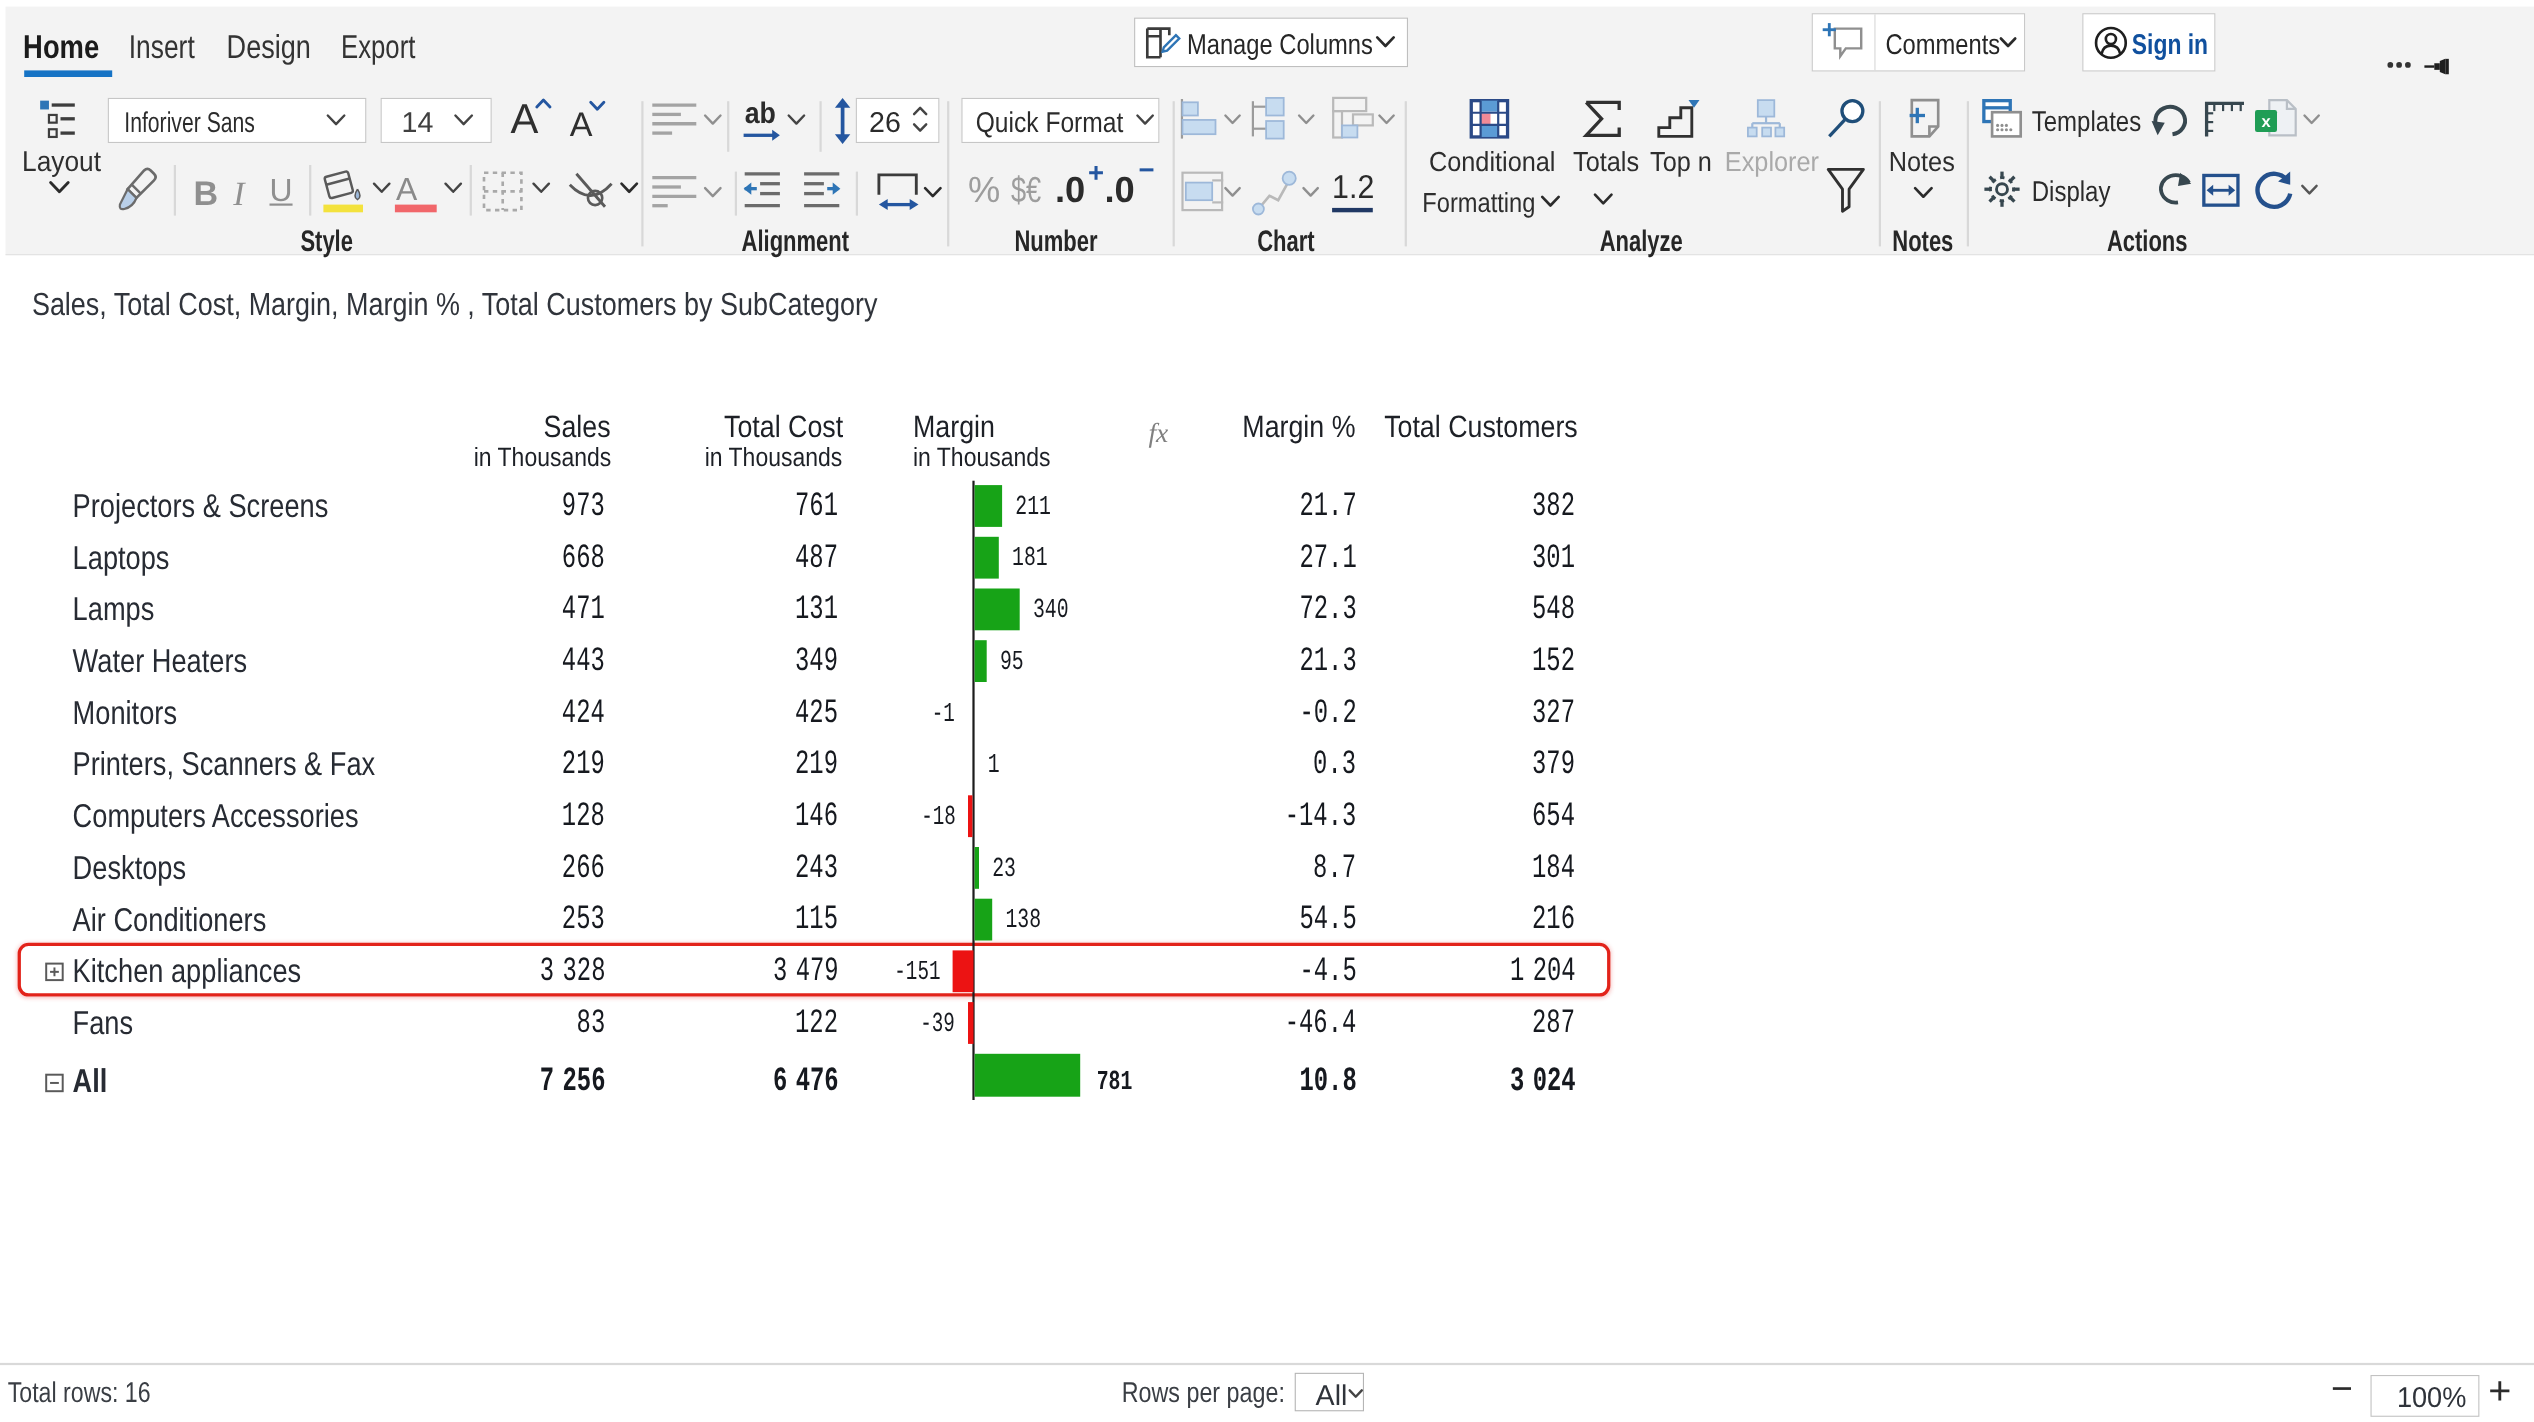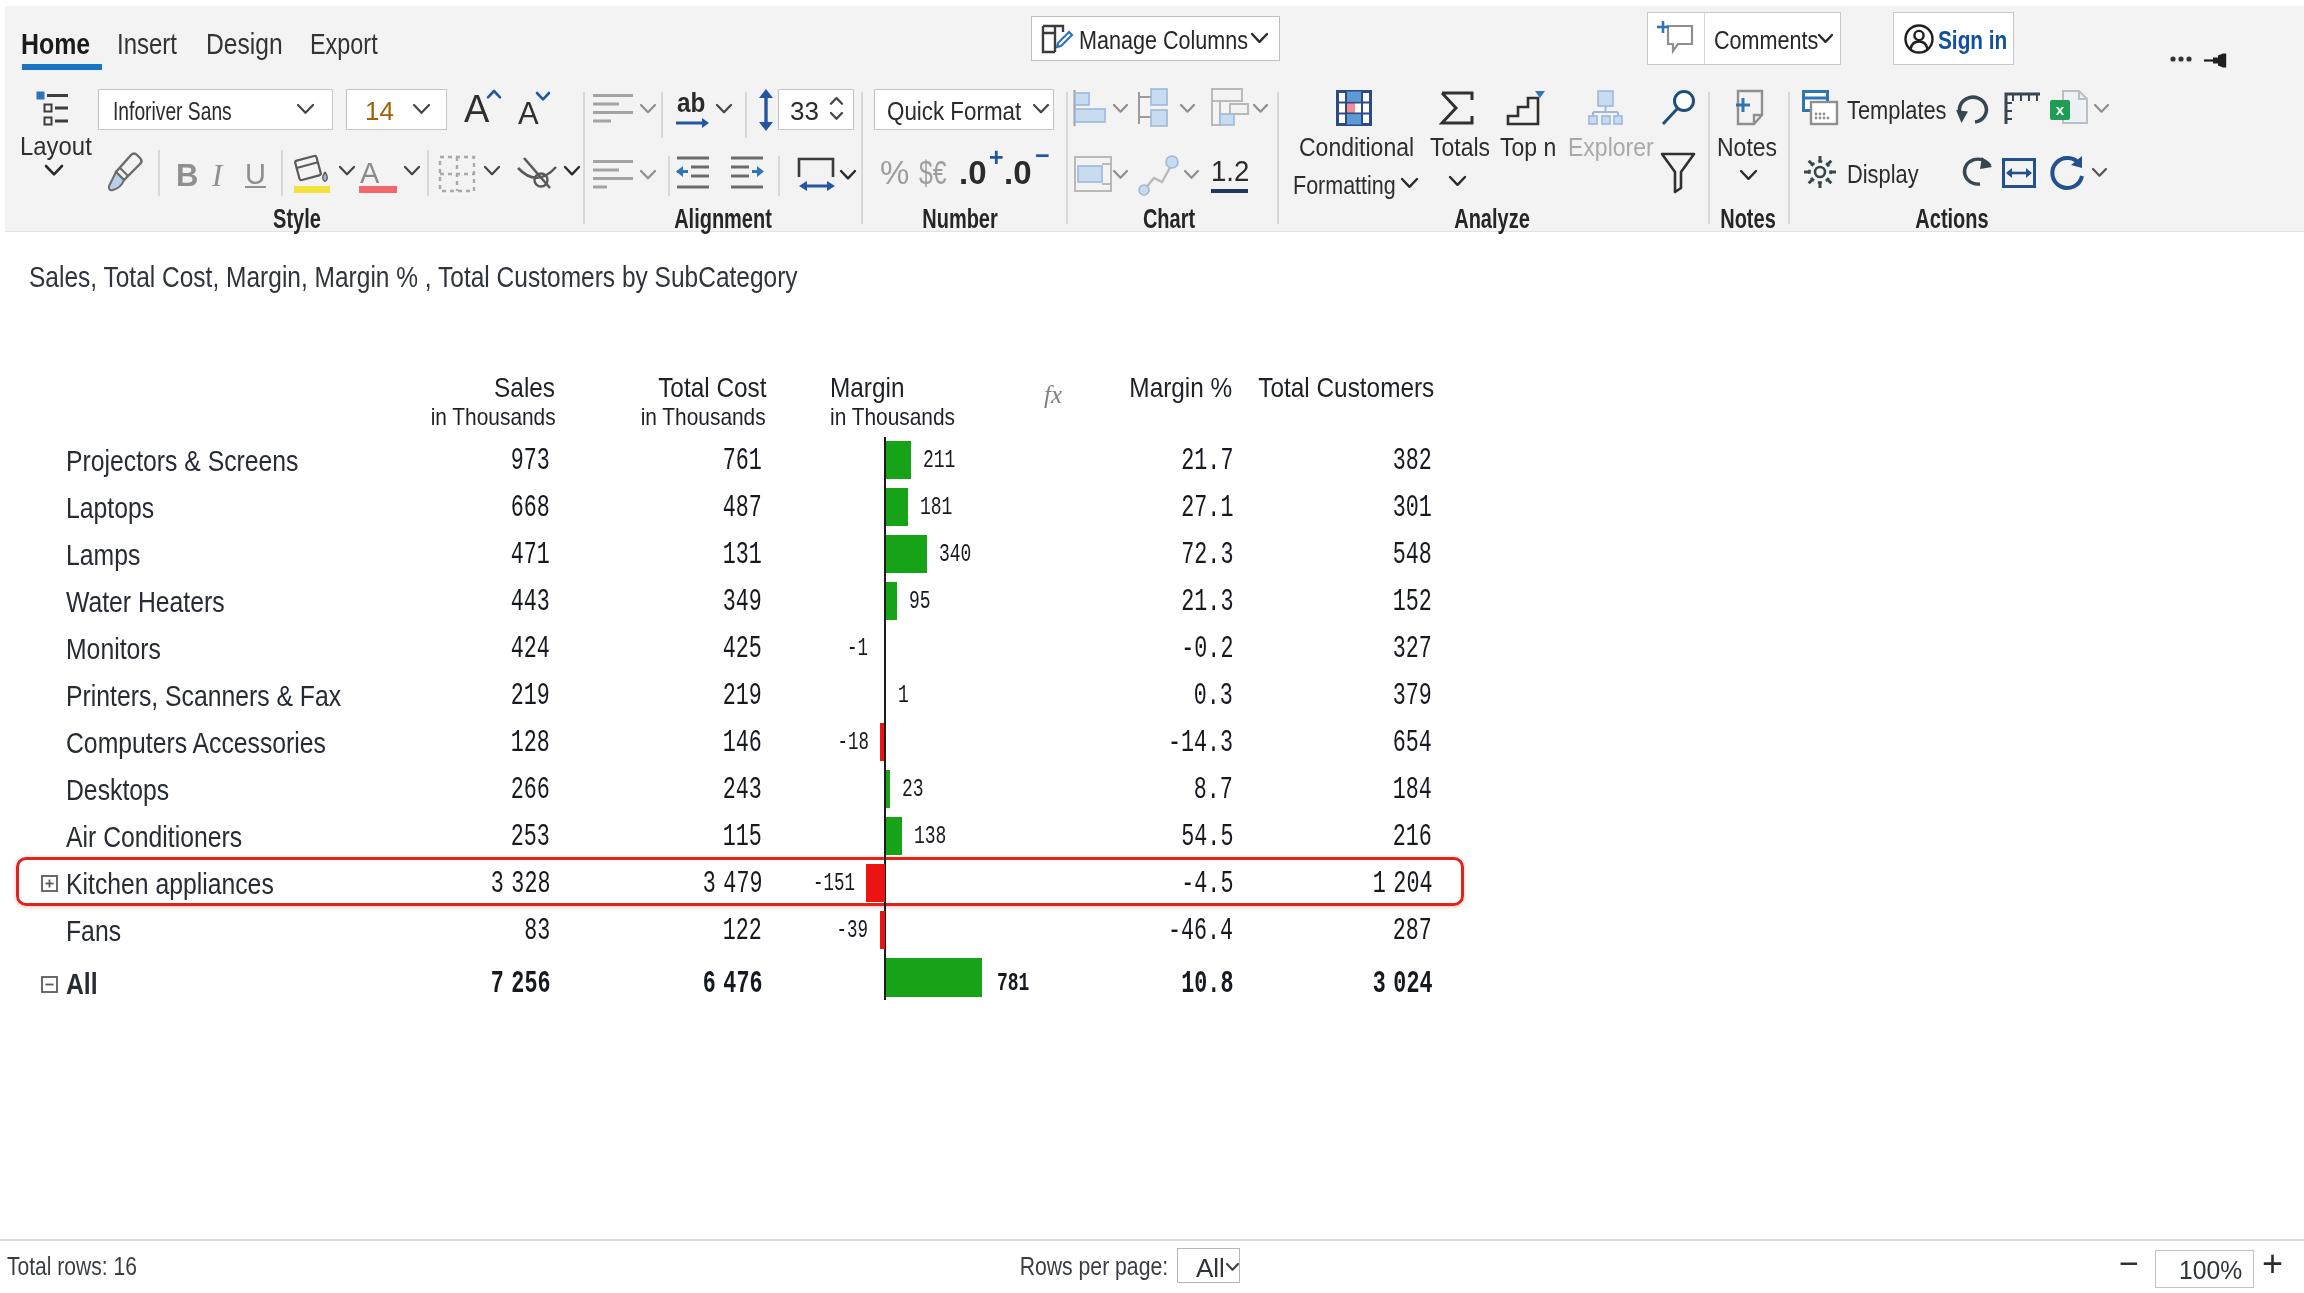--- a/index.html
+++ b/index.html
@@ -36,21 +36,21 @@
 <div class="a rtxt" style="left:20px;top:131px;font-size:26px;color:#2f2f2f;transform:scaleX(.92);transform-origin:0 0">Layout</div>
 <svg class="chev" style="left:45px;top:165px" width="18" height="11.36">
     <polyline points="1,1 9.0,9.36 17,1" fill="none" stroke="#2b2b2b" stroke-width="2.6" stroke-linecap="round" stroke-linejoin="round"></polyline>
   </svg>
 <div class="box" style="left:98px;top:89px;width:235px;height:41px"></div>
 <div class="a rtxt" style="left:113px;top:96px;font-size:26px;color:#2b2b2b;transform:scaleX(.74);transform-origin:0 0">Inforiver Sans</div>
 <svg class="chev" style="left:297px;top:104px" width="17" height="10.84">
     <polyline points="1,1 8.5,8.84 16,1" fill="none" stroke="#444" stroke-width="2.2" stroke-linecap="round" stroke-linejoin="round"></polyline>
   </svg>
 <div class="box" style="left:346px;top:89px;width:101px;height:41px"></div>
-<div class="a rtxt" style="left:365px;top:96px;font-size:26px;color:#a16207">14</div>
+<div class="a rtxt" style="left:365px;top:96px;font-size:26px;color:#404040">14</div>
 <svg class="chev" style="left:413px;top:104px" width="17" height="10.84">
     <polyline points="1,1 8.5,8.84 16,1" fill="none" stroke="#444" stroke-width="2.2" stroke-linecap="round" stroke-linejoin="round"></polyline>
   </svg>
 <div class="a rtxt" style="left:464px;top:88px;font-size:38px;color:#2f2f2f;font-weight:400">A</div>
 <svg class="chev" style="left:487px;top:90px" width="14" height="9.280000000000001">
     <polyline points="1,7.28 7.0,1 13,7.28" fill="none" stroke="#2456a0" stroke-width="2.6" stroke-linecap="round" stroke-linejoin="round"></polyline>
   </svg>
 <div class="a rtxt" style="left:518px;top:96px;font-size:31px;color:#2f2f2f">A</div>
 <svg class="chev" style="left:536px;top:92px" width="14" height="9.280000000000001">
     <polyline points="1,1 7.0,7.28 13,1" fill="none" stroke="#2456a0" stroke-width="2.6" stroke-linecap="round" stroke-linejoin="round"></polyline>
@@ -125,21 +125,21 @@
 <svg class="chev" style="left:716px;top:104px" width="16" height="10.32">
     <polyline points="1,1 8.0,8.32 15,1" fill="none" stroke="#444" stroke-width="2.2" stroke-linecap="round" stroke-linejoin="round"></polyline>
   </svg>
 <div class="sep" style="left:745px;top:92px;height:46px"></div>
 <svg style="left:755px;top:88px" width="22" height="44" viewBox="0 0 22 44">
 <line x1="11" y1="7" x2="11" y2="37" stroke="#2456a0" stroke-width="3.4"></line>
 <path d="M4 10 L11 1 L18 10 Z" fill="#2456a0"></path>
 <path d="M4 34 L11 43 L18 34 Z" fill="#2456a0"></path>
   </svg>
 <div class="box" style="left:778px;top:89px;width:76px;height:41px"></div>
-<div class="a rtxt" style="left:790px;top:96px;font-size:26px;color:#2b2b2b">33</div>
+<div class="a rtxt" style="left:790px;top:96px;font-size:26px;color:#2b2b2b">26</div>
 <svg class="chev" style="left:830px;top:97px" width="13" height="8.76">
     <polyline points="1,6.76 6.5,1 12,6.76" fill="none" stroke="#444" stroke-width="2.2" stroke-linecap="round" stroke-linejoin="round"></polyline>
   </svg>
 <svg class="chev" style="left:830px;top:112px" width="13" height="8.76">
     <polyline points="1,1 6.5,6.76 12,1" fill="none" stroke="#444" stroke-width="2.2" stroke-linecap="round" stroke-linejoin="round"></polyline>
   </svg>
 <svg style="left:593px;top:160px" width="44" height="30" viewBox="0 0 44 30">
     <line x1="0" y1="1.5" x2="40" y2="1.5" stroke="#a3a3a3" stroke-width="3"></line>
     <line x1="0" y1="10.0" x2="26" y2="10.0" stroke="#a3a3a3" stroke-width="3"></line>
     <line x1="0" y1="18.5" x2="40" y2="18.5" stroke="#a3a3a3" stroke-width="3"></line>

